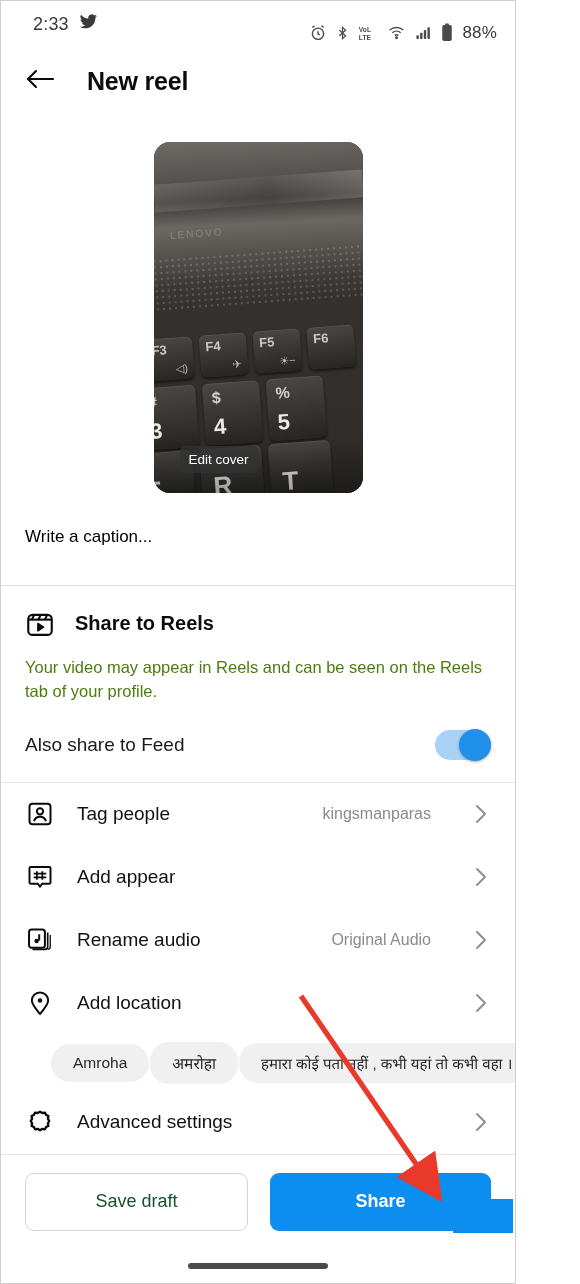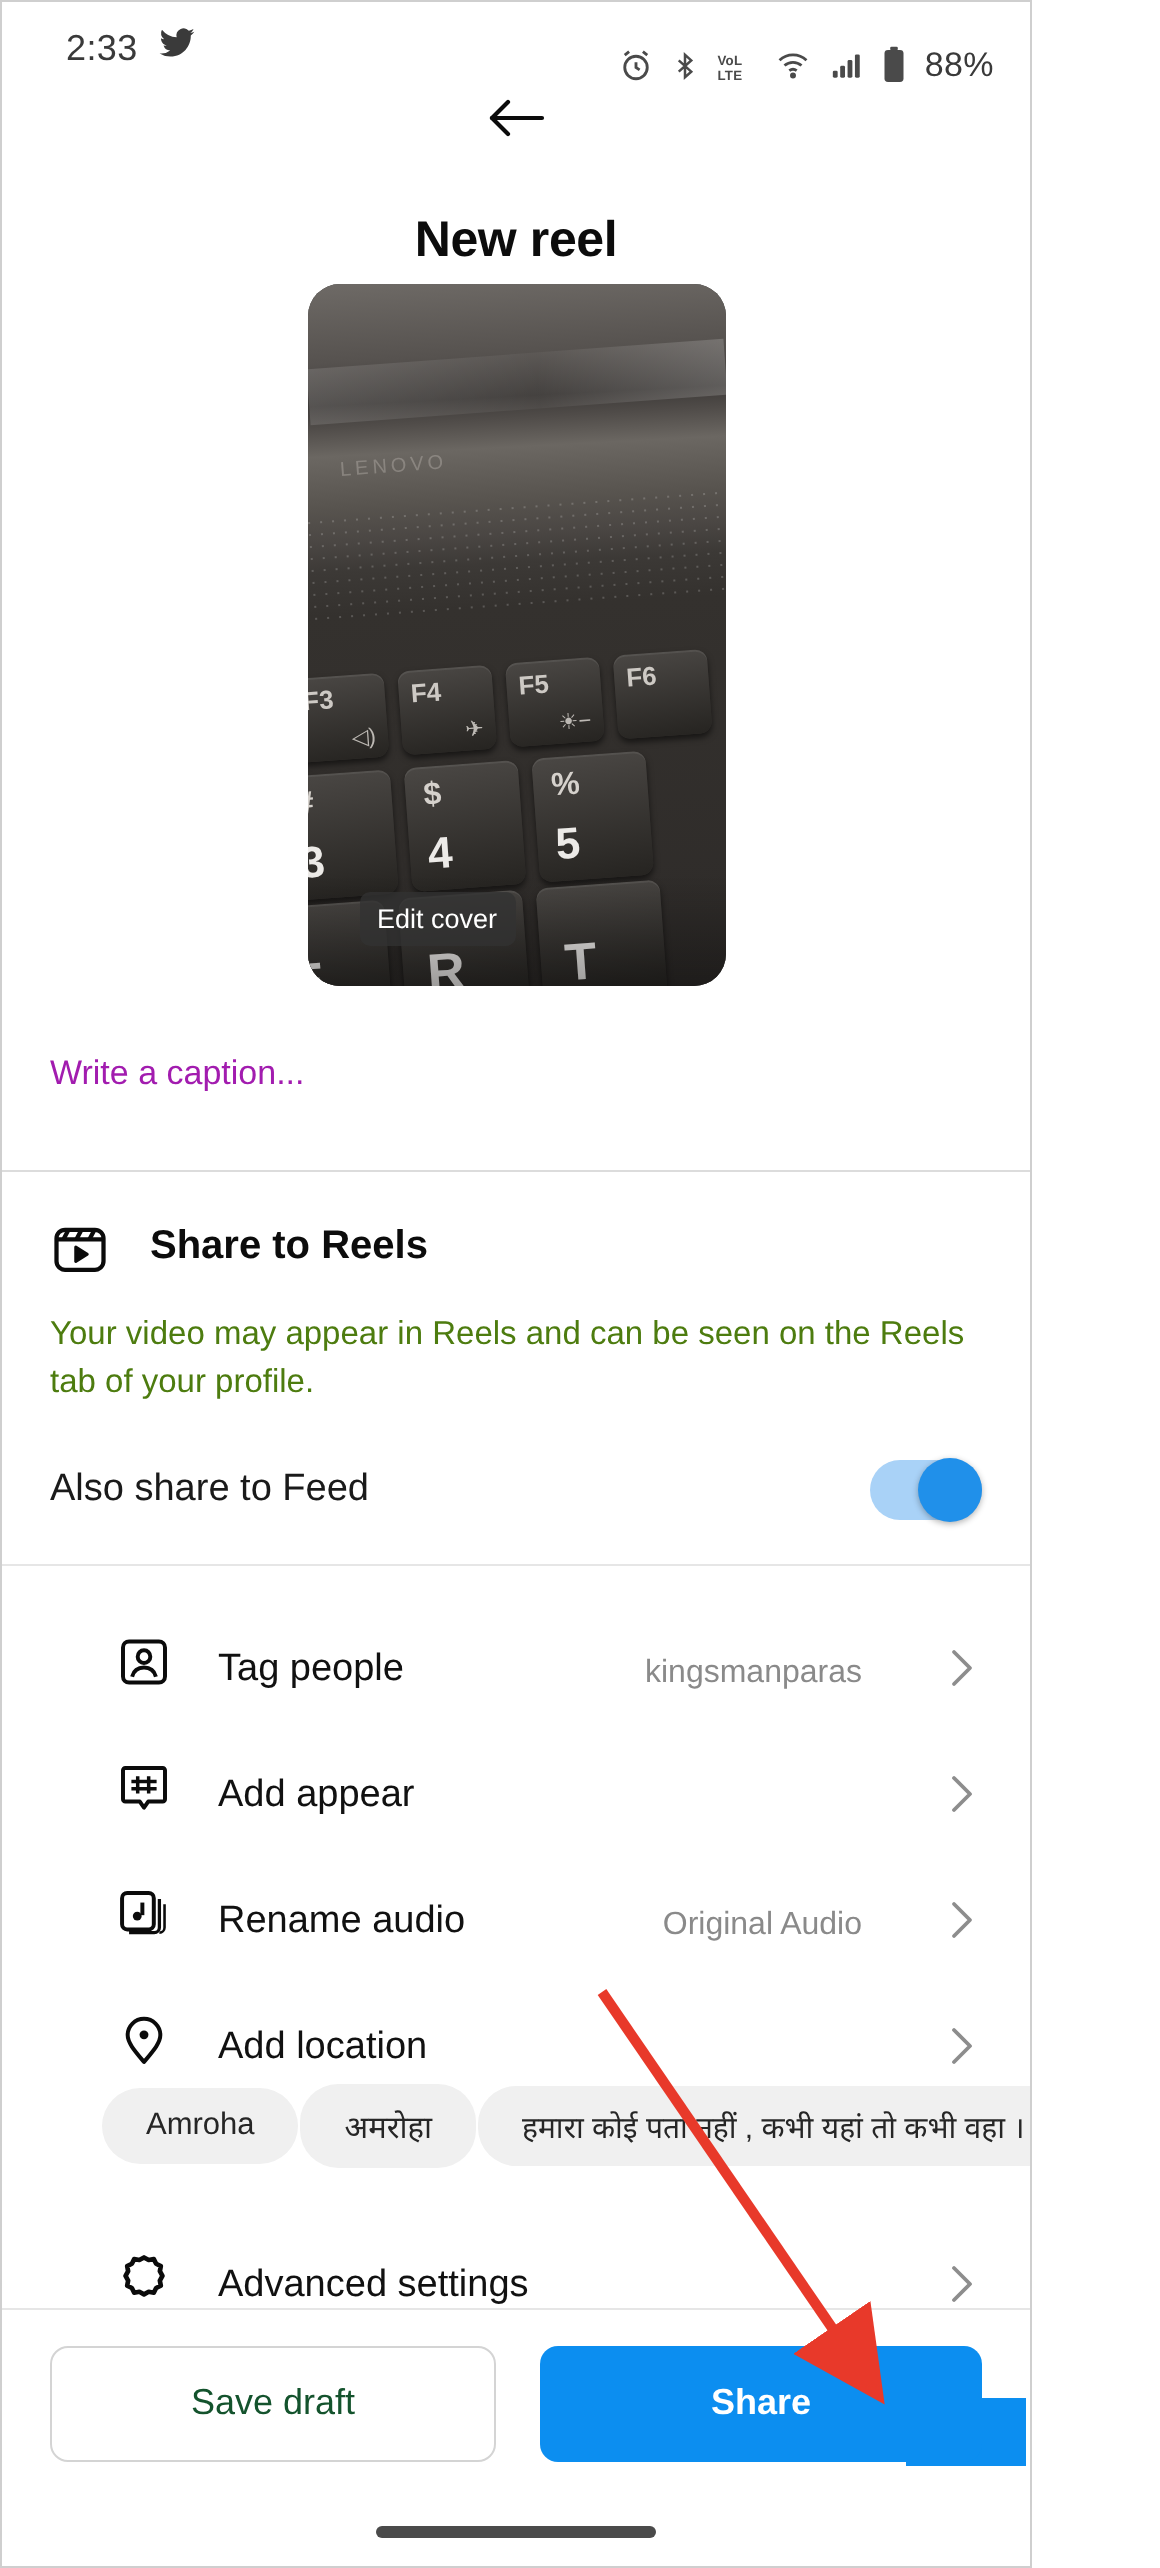--- a/index.html
+++ b/index.html
@@ -32,21 +32,20 @@
   .sb-right svg { display: block; }
   .sb-batt { font-size: 17px; color: #3a3a3a; margin-left: 1px; }
   .twitter-ico { color: #3a3a3a; }
 
   
   .header {
     height: 68px;
     display: flex; align-items: center;
     padding: 0 22px;
     gap: 30px;
-    flex-direction: column;
   }
   .back-btn { width: 34px; height: 34px; display:flex; align-items:center; justify-content:center; cursor:pointer; }
   .header-title { font-size: 25px; font-weight: 700; color: #0c0c0c; letter-spacing: -0.2px; }
 
   
   .thumb-wrap {
     display: flex; justify-content: center;
     padding-top: 27px;
   }
   .thumb {
@@ -110,21 +109,21 @@
     border-radius: 5px;
     cursor: pointer;
     white-space: nowrap;
   }
 
   
   .caption-row {
     padding: 34px 24px 0 24px;
     height: 92px;
   }
-  .caption-ph { font-size: 17px; color: #a21caf; }
+  .caption-ph { font-size: 17px; color: #000000; }
 
   .divider { height: 1px; background: #e6e6e6; }
   .divider-thick { height: 1px; background: #dcdcdc; }
 
   
   .reels-block { padding: 22px 24px 0 24px; }
   .reels-head { display: flex; align-items: center; gap: 20px; }
   .reels-title { font-size: 20px; font-weight: 700; color: #0c0c0c; }
   .reels-desc {
     margin-top: 18px;
@@ -142,26 +141,25 @@
   }
   .toggle .knob {
     position:absolute; right: 0px; top: -1px;
     width: 32px; height: 32px; border-radius: 50%;
     background: #2090ea;
     box-shadow: 0 1px 3px rgba(0,0,0,.3);
   }
 
   
   .opt-row {
-    display: flex; align-items: flex-end;
+    display: flex; align-items: center;
     height: 63px;
     padding: 0 24px;
     gap: 22px;
     cursor: pointer;
-    margin-left: 32px;
   }
   .opt-icon { width: 30px; height: 30px; display:flex; align-items:center; justify-content:center; flex: 0 0 30px;}
   .opt-label { font-size: 19px; color: #111; flex: 1; }
   .opt-value { font-size: 16px; color: #8a8a8a; margin-right: 18px; }
   .chev { color: #8d8d8d; display:flex; align-items:center; }
 
   
   .chips {
     display: flex; gap: 1px;
     padding: 6px 0 6px 22px;

